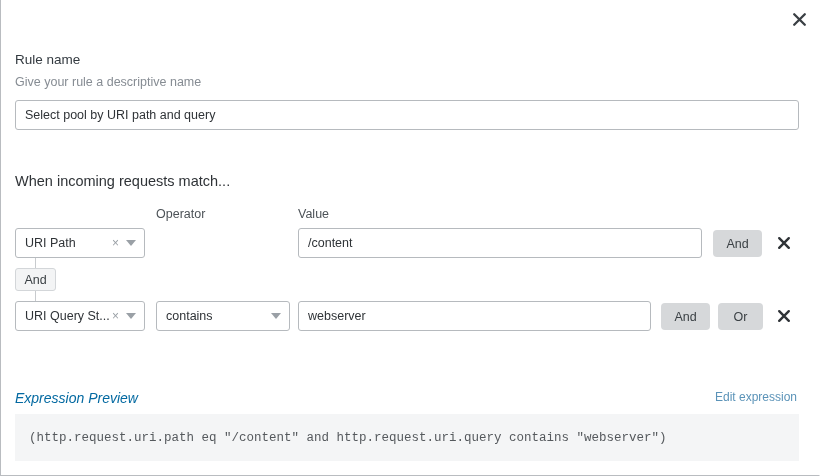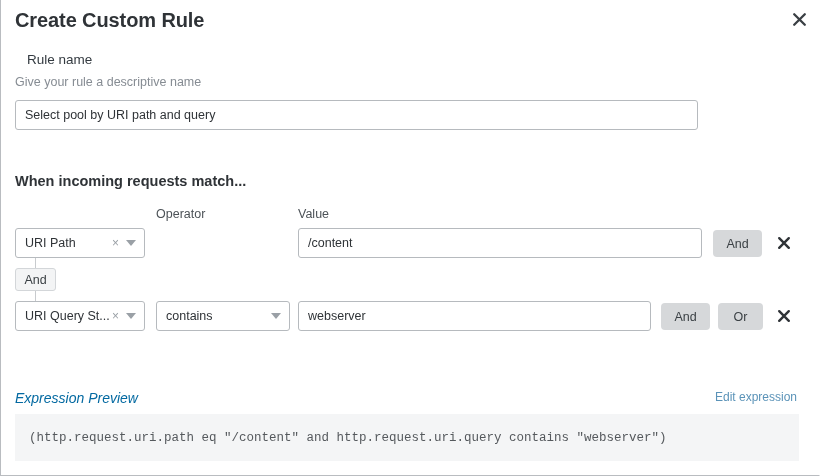--- a/index.html
+++ b/index.html
@@ -50,21 +50,20 @@
     padding: 0;
   }
   .close-btn svg { display: block; }
 
   
   .label-strong {
     position: absolute;
     left: 14px;
     font-size: 13.5px;
     color: #333a40;
-    margin-left: 12px;
   }
   .label-sub {
     position: absolute;
     left: 14px;
     font-size: 12.5px;
     color: #868c93;
   }
   #rule-name-label { top: 52px; }
   #rule-name-help  { top: 75px; }
 
@@ -75,31 +74,31 @@
     border-radius: 3px;
     font-family: "Liberation Sans", sans-serif;
     font-size: 12.5px;
     color: #2f3337;
     padding: 0 9px;
     outline: none;
   }
   #rule-name-input {
     left: 14px;
     top: 100px;
-    width: 683px;
+    width: 784px;
     height: 30px;
   }
 
   
   .section-heading {
     position: absolute;
     left: 14px;
     top: 173px;
     font-size: 14.5px;
-    font-weight: bold;
+    font-weight: normal;
     color: #2f3337;
   }
 
   
   .col-head {
     position: absolute;
     top: 207px;
     font-size: 12.5px;
     color: #4c5257;
   }
@@ -251,21 +250,20 @@
     color: #55595d;
     white-space: nowrap;
     overflow: hidden;
   }
 </style>
 </head>
 <body>
 
 <div class="dialog">
 
-  <div class="dialog-title">Create Custom Rule</div>
 
   <button class="close-btn" aria-label="Close">
     <svg width="15" height="15" viewBox="0 0 15 15" aria-hidden="true">
       <path d="M2.2 2.2 L12.8 12.8 M12.8 2.2 L2.2 12.8" stroke="#3a3f44" stroke-width="2.3" stroke-linecap="round"></path>
     </svg>
   </button>
 
   <div class="label-strong" id="rule-name-label">Rule name</div>
   <div class="label-sub" id="rule-name-help">Give your rule a descriptive name</div>
   <input class="text-input" id="rule-name-input" type="text" value="Select pool by URI path and query" placeholder="Enter rule name" style="">

